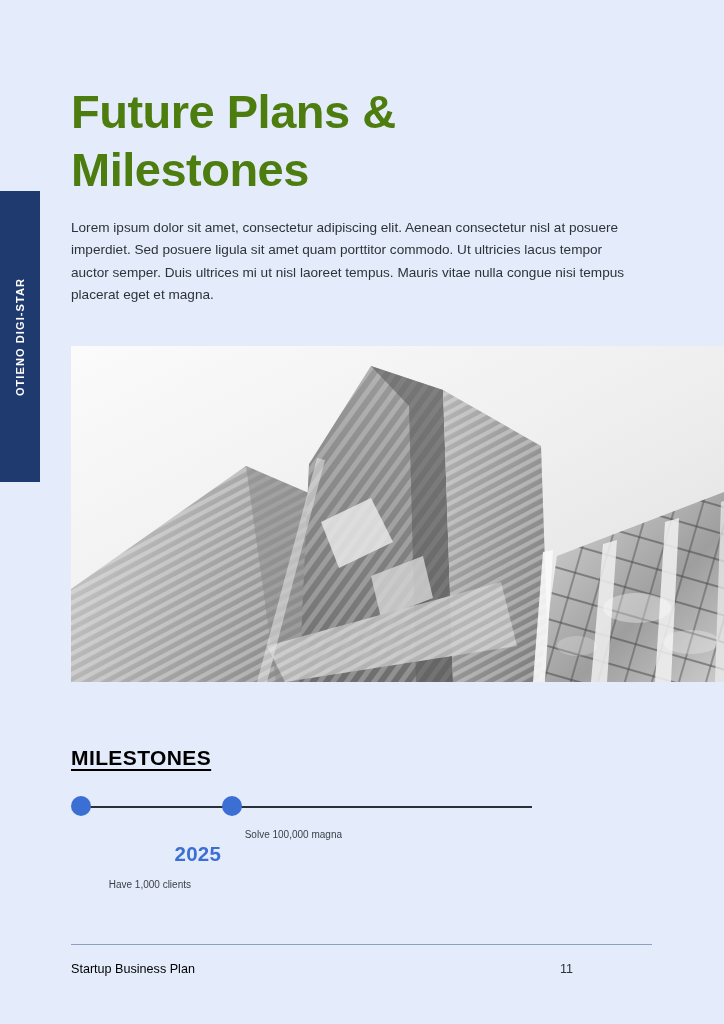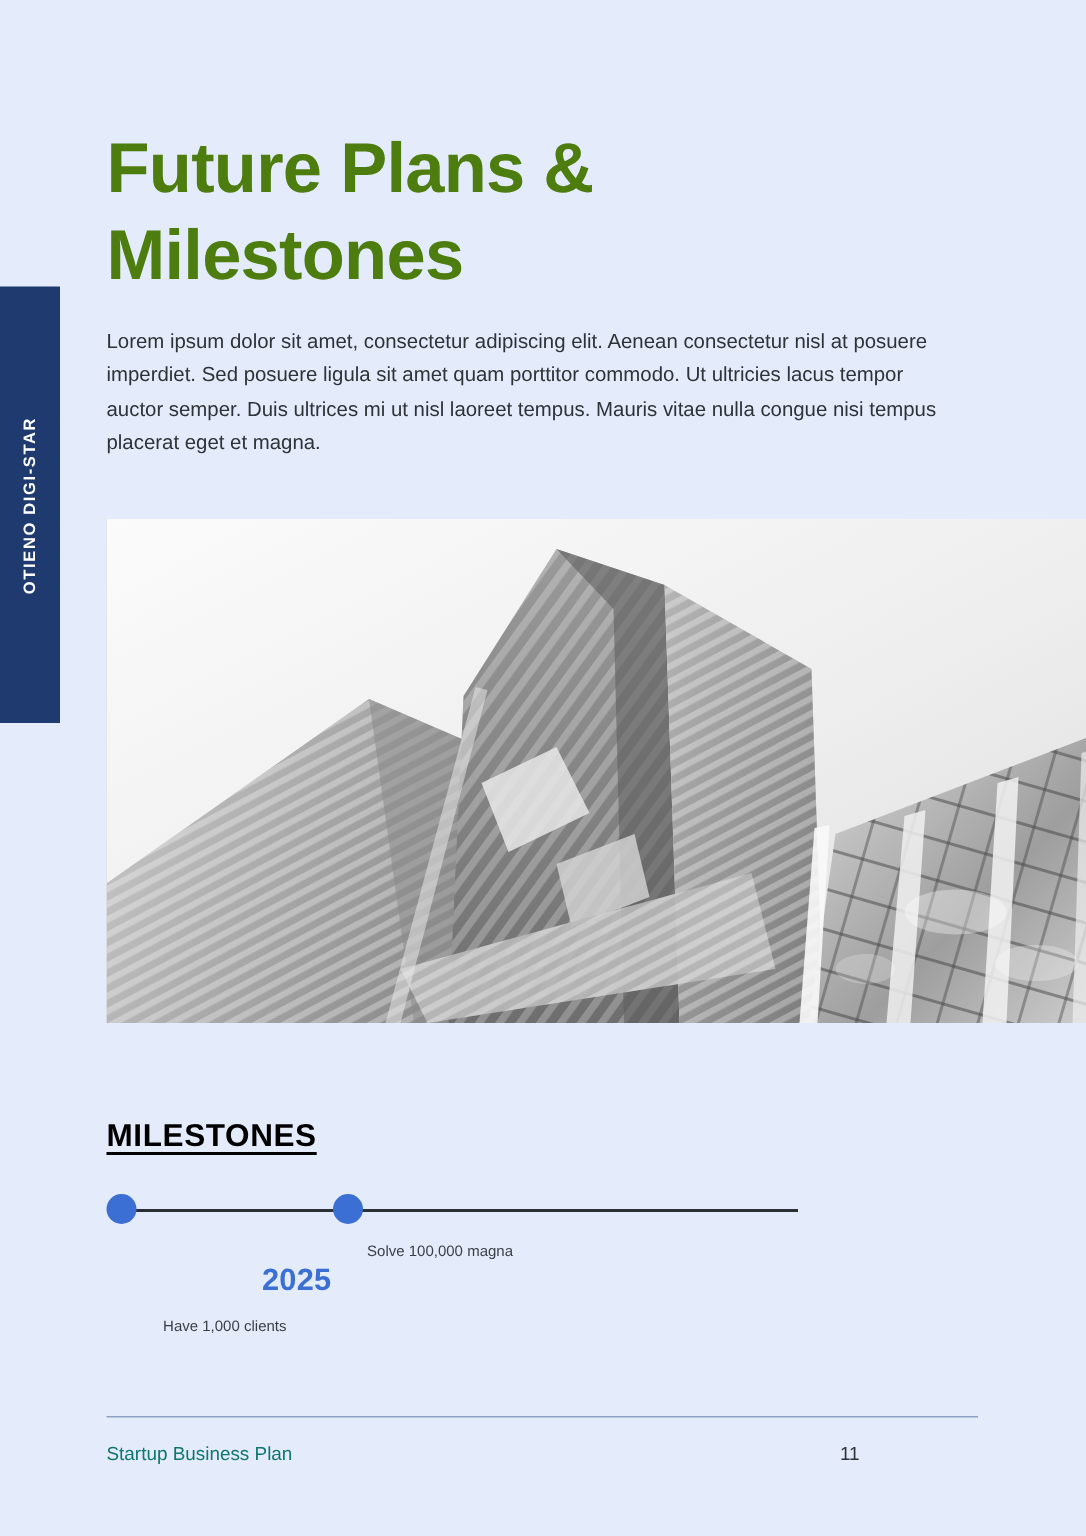--- a/index.html
+++ b/index.html
@@ -150,21 +150,21 @@
     top: 944px;
     width: 581px;
     height: 1px;
     background: #8e9fc4;
   }
   .footer-left {
     position: absolute;
     left: 71px;
     top: 962px;
     font-size: 12.6px;
-    color: #0f766e;
+    color: #000000;
   }
   .footer-right {
     position: absolute;
     left: 560px;
     top: 962px;
     width: 92px;
     text-align: left;
     font-size: 12.6px;
     color: #2e3338;
   }

